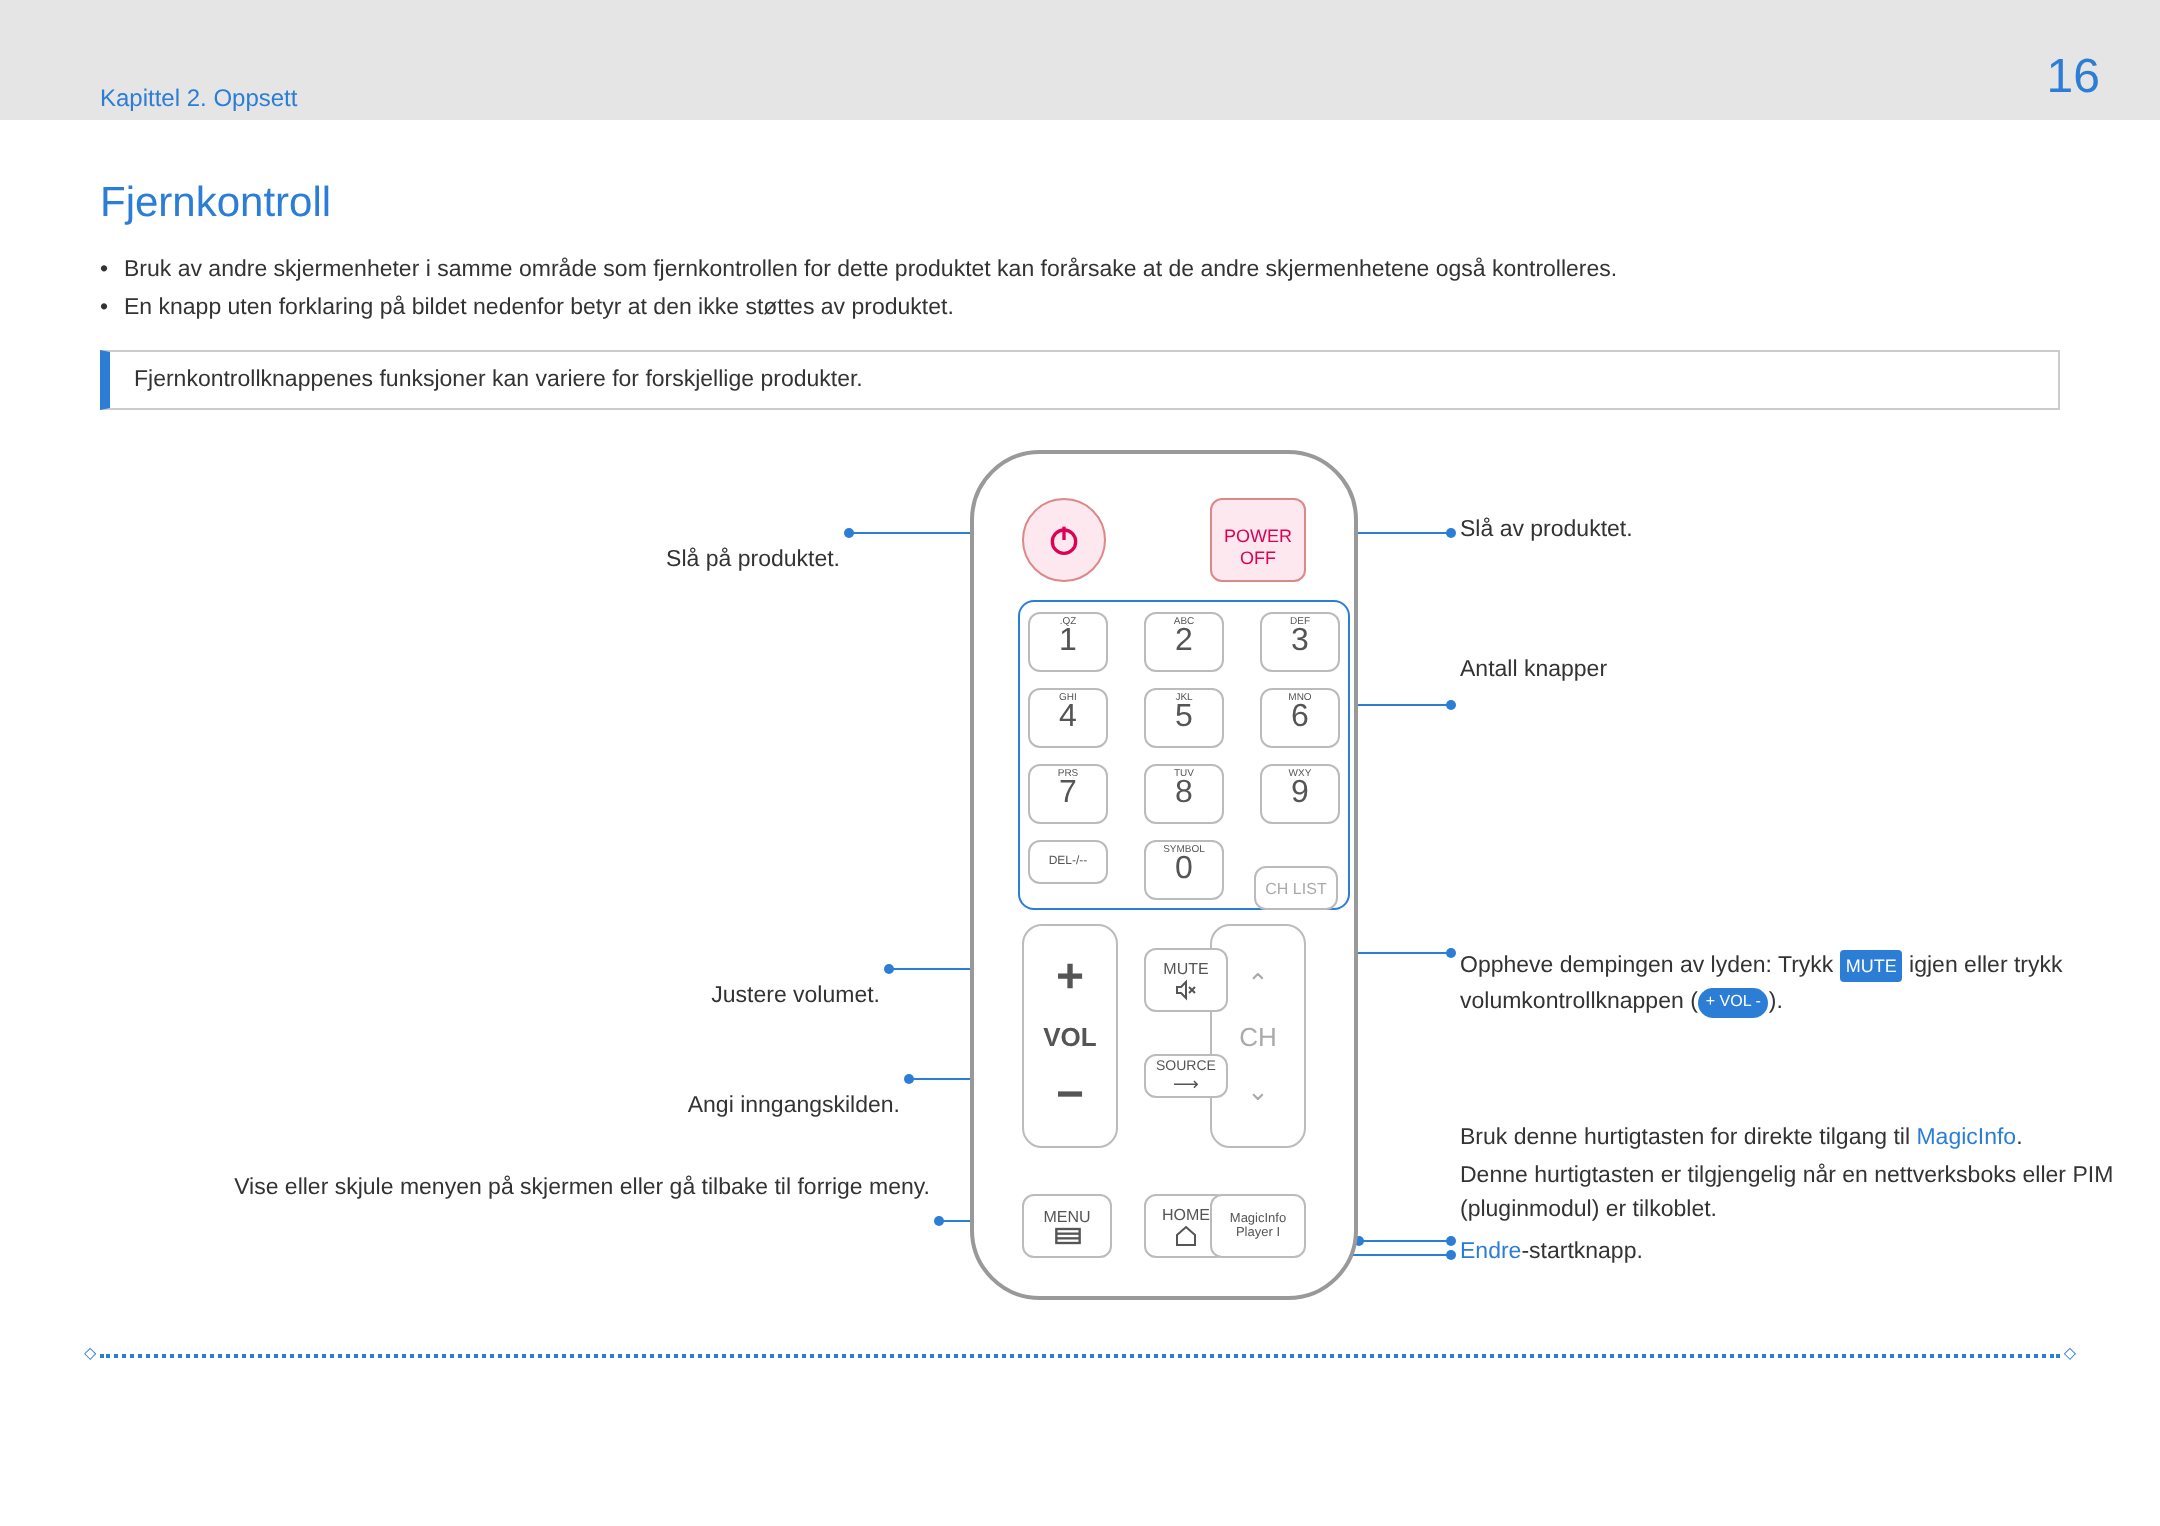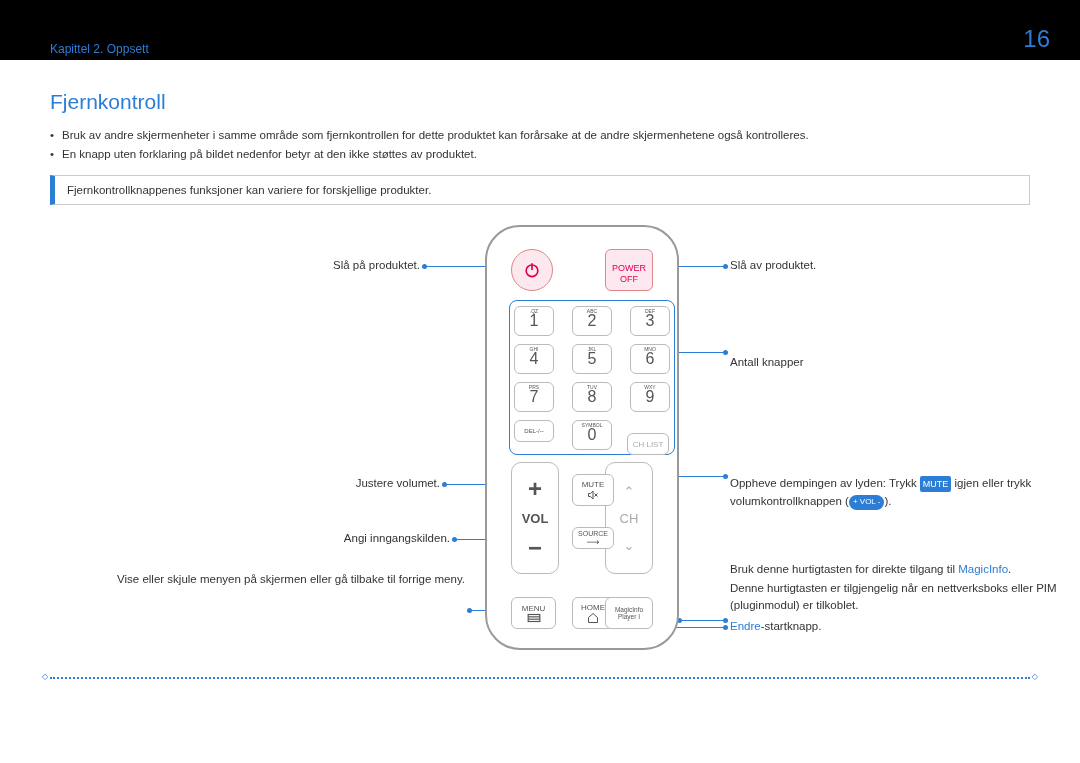--- a/index.html
+++ b/index.html
@@ -1,18 +1,18 @@
 <!DOCTYPE html>
 <html><head>
 <meta charset="utf-8">
 <style>
 * { margin: 0; padding: 0; box-sizing: border-box; }
 body { font-family: Arial, sans-serif; background: #fff; width: 1080px; height: 763px; position: relative; overflow: hidden; }
 
-.header-band { background: #000000; height: 60px; width: 100%; position: relative; }
+.header-band { background: #e5e5e5; height: 60px; width: 100%; position: relative; }
 .chapter { position: absolute; left: 50px; top: 42px; color: #2b7dd6; font-size: 12px; }
 .pagenum { position: absolute; right: 30px; top: 25px; color: #2b7dd6; font-size: 24px; font-weight: 300; }
 
 .content { padding: 30px 50px 0 50px; }
 .title { color: #2b7dd6; font-size: 21px; font-weight: 500; margin-bottom: 15px; }
 .bullets { list-style: none; margin-bottom: 15px; }
 .bullets li { font-size: 11.5px; color: #333; margin-bottom: 7px; padding-left: 12px; position: relative; }
 .bullets li::before { content: "•"; position: absolute; left: 0; }
 
 .notebox { border: 1px solid #ccc; border-left: 5px solid #2b7dd6; padding: 8px 12px; font-size: 11.5px; color: #333; margin-bottom: 20px; }
@@ -36,21 +36,21 @@
 .ch { right: 24px; top: 235px; width: 48px; height: 112px; border-radius: 10px; font-size: 13px; color: #aaa; }
 
 .midbtn { position: absolute; border: 1.5px solid #bbb; border-radius: 6px; background: #fff; font-size: 8px; color: #555; display: flex; flex-direction: column; align-items: center; justify-content: center; }
 .mute { left: 85px; top: 247px; width: 42px; height: 32px; }
 .source { left: 85px; top: 300px; width: 42px; height: 22px; font-size: 7px; }
 .menu { left: 24px; top: 370px; width: 45px; height: 32px; }
 .home { left: 85px; top: 370px; width: 42px; height: 32px; }
 .magicinfo { right: 24px; top: 370px; width: 48px; height: 32px; font-size: 6.5px; }
 
 .callout { position: absolute; font-size: 11.5px; color: #333; }
-.callout-left { text-align: right; }
+.callout-left { text-align: right; margin-top: 15px; }
 .link { color: #2b7dd6; text-align: center; }
 
 .leader { position: absolute; height: 1px; border-top: 1px solid #2b7dd6; }
 .leader::before, .leader::after { content: ""; position: absolute; width: 5px; height: 5px; background: #2b7dd6; border-radius: 50%; top: -3px; }
 .leader.l-left::before { left: -3px; }
 .leader.l-left::after { right: -3px; }
 .leader.l-right::before { left: -3px; }
 .leader.l-right::after { right: -3px; }
 
 .tag-mute { display: inline-block; background: #2b7dd6; color: #fff; font-size: 9px; padding: 1px 3px; border-radius: 2px; vertical-align: middle; }
@@ -87,21 +87,21 @@
 
     <div class="callout callout-left" style="left:0;top:307px;width:400px;">Angi inngangskilden.</div>
     <div class="leader l-left" style="left:405px;top:314px;width:110px;"></div>
 
     <div class="callout callout-left" style="left:0;top:348px;width:415px;">Vise eller skjule menyen på skjermen eller gå tilbake til forrige meny.</div>
     <div class="leader l-left" style="left:420px;top:385px;width:30px;"></div>
 
     <div class="callout" style="left:680px;top:34px;">Slå av produktet.</div>
     <div class="leader l-right" style="left:625px;top:41px;width:50px;"></div>
 
-    <div class="callout" style="left:680px;top:131px;width:320px;">
+    <div class="callout" style="left:680px;top:104px;width:320px;">
       <div>Antall knapper</div>
     </div>
     <div class="leader l-right" style="left:620px;top:127px;width:55px;"></div>
 
     <div class="callout" style="left:680px;top:244px;width:350px;">
       <div style="margin-top:5px;line-height:1.6;">
         <span>Oppheve dempingen av lyden: Trykk </span><span class="tag-mute">MUTE</span><span> igjen eller trykk volumkontrollknappen (</span><span class="tag-vol">+ VOL -</span><span>).</span>
       </div>
     </div>
     <div class="leader l-right" style="left:565px;top:251px;width:110px;"></div>

